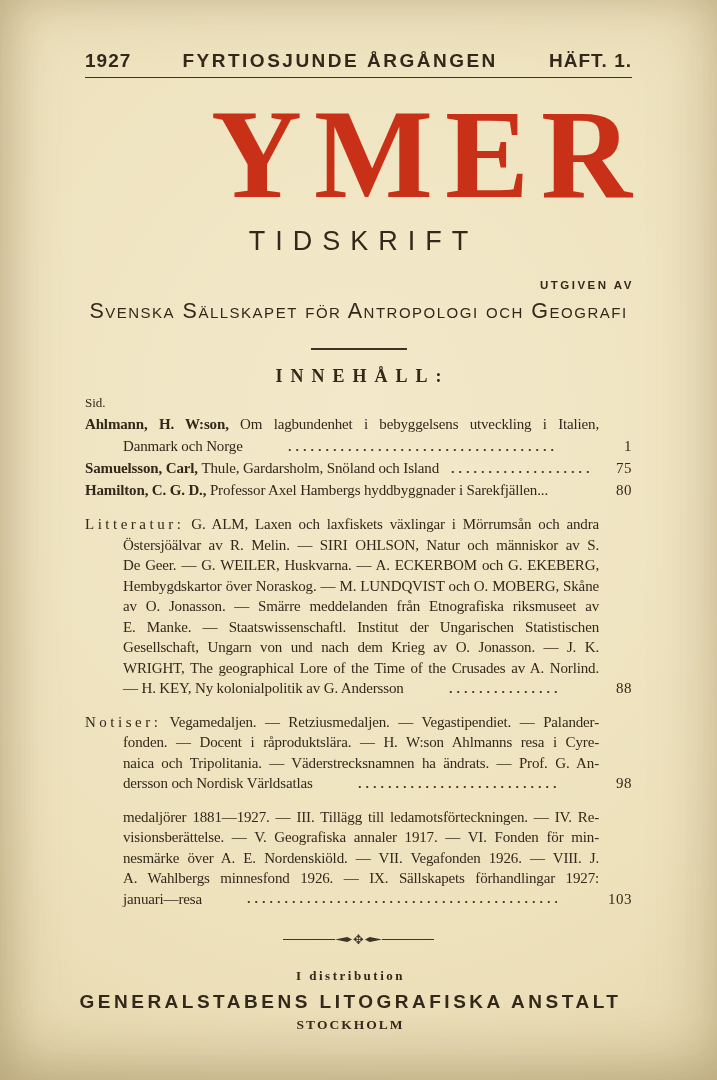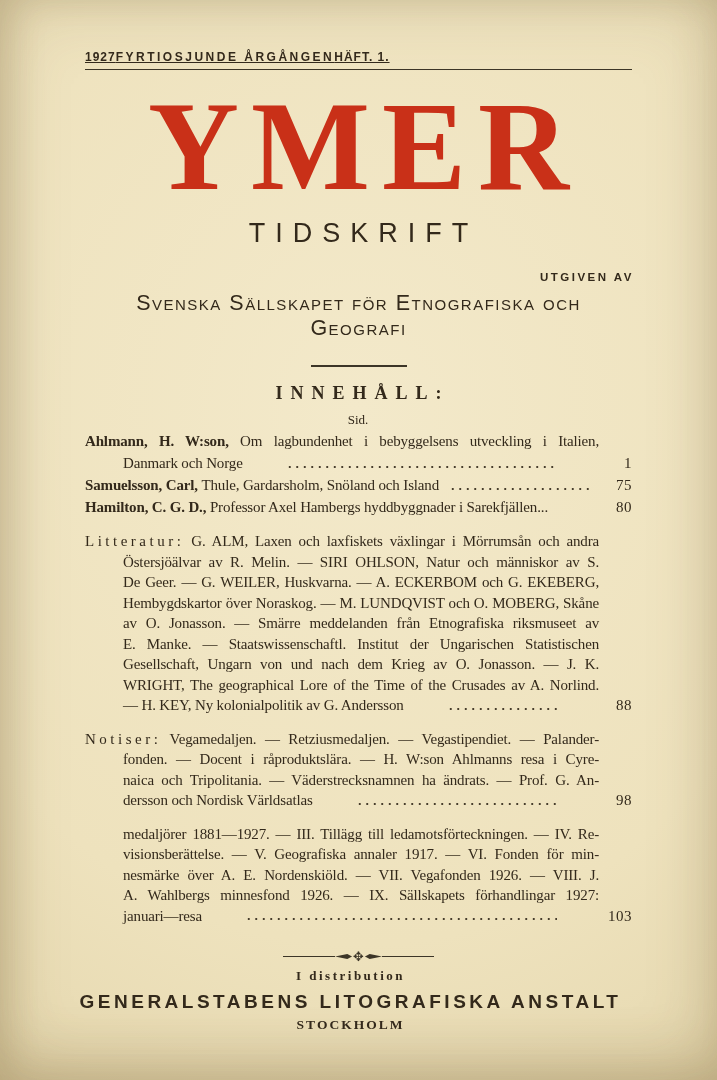--- a/index.html
+++ b/index.html
@@ -10,39 +10,39 @@
   }
   .page{
     position:absolute;inset:0;
     background:radial-gradient(ellipse 120% 90% at 50% 38%,
       #f3e9ca 0%, #eee2bd 55%, #e3d5ab 88%, #d7c797 100%);
     box-shadow:inset 0 0 70px rgba(110,85,40,.22), inset 0 -28px 50px rgba(110,85,40,.14), inset 12px 0 30px rgba(110,85,40,.10);
   }
   .col{position:relative;width:547px;margin:0 auto;padding-top:50px;}
 
   
-  .mast{display:flex;align-items:baseline;
-    font-family:"Liberation Sans","DejaVu Sans",sans-serif;font-weight:bold;font-size:12px;text-decoration:underline;}
+  .mast{display:flex;justify-content:space-between;align-items:baseline;
+    font-family:"Liberation Sans","DejaVu Sans",sans-serif;font-weight:bold;font-size:19px;}
   .mast-year{letter-spacing:1px;}
   .mast-volume{letter-spacing:2.5px;}
   .mast-issue{letter-spacing:1px;}
   .mast-rule{border-top:1.8px solid #3c3527;margin-top:5px;}
 
   
-  .title{text-align:center;color:#c93018;font-weight:bold;font-size:126px;line-height:1;
+  .title{text-align:right;color:#c93018;font-weight:bold;font-size:126px;line-height:1;
     letter-spacing:12px;margin:14px -12px 0 0;}
   .subtitle{text-align:center;font-family:"Liberation Sans","DejaVu Sans",sans-serif;
     font-size:27px;letter-spacing:10px;margin:8px -10px 0 0;}
   .utgiven{text-align:right;font-family:"Liberation Sans","DejaVu Sans",sans-serif;font-weight:bold;
     font-size:11.5px;letter-spacing:2.5px;margin:22px -2px 0 0;}
   .society{text-align:center;font-family:"Liberation Sans","DejaVu Sans",sans-serif;
     font-variant:small-caps;font-size:21.5px;letter-spacing:1.5px;margin:8px 0 0 0;}
   .mid-rule{width:96px;border-top:2.2px solid #3c3527;margin:24px auto 0;}
   .innehall{text-align:center;font-weight:bold;font-size:18px;letter-spacing:8px;margin:16px -8px 0 0;}
-  .sid{ text-align:center;font-size:13px;margin-top:8px;padding-right:1px;}
+  .sid{ text-align:left;font-size:13px;margin-top:8px;padding-right:1px;}
 
   
   .toc{margin-top:2px;font-size:15px;letter-spacing:-0.15px;}
   .toc-entry{line-height:22px;}
   .toc-section{margin-top:13px;line-height:20.5px;}
   .jline{text-align:justify;text-align-last:justify;width:514px;box-sizing:border-box;}
   .lastline{display:flex;align-items:baseline;width:547px;box-sizing:border-box;}
   .cont{padding-left:38px;gap:33px;}
   .ll-text{white-space:nowrap;flex:0 0 auto;}
   .bold{font-weight:bold;}
@@ -78,21 +78,21 @@
     <div class="mast">
       <span class="mast-year">1927</span>
       <span class="mast-volume">FYRTIOSJUNDE ÅRGÅNGEN</span>
       <span class="mast-issue">HÄFT. 1.</span>
     </div>
     <div class="mast-rule"></div>
 
     <div class="title">YMER</div>
     <div class="subtitle">TIDSKRIFT</div>
     <div class="utgiven">UTGIVEN AV</div>
-    <div class="society">Svenska Sällskapet för Etnografiska och Geografi</div>
+    <div class="society">Svenska Sällskapet för Antropologi och Geografi</div>
 
     <div class="mid-rule"></div>
 
     <div class="innehall">INNEHÅLL:</div>
     <div class="sid">Sid.</div>
 
     <div class="toc">
         <div class="toc-entry">
           <div class="jline"><span class="bold">Ahlmann, H. W:son,</span> Om lagbundenhet i bebyggelsens utveckling i Italien,</div>
           <div class="lastline cont">

